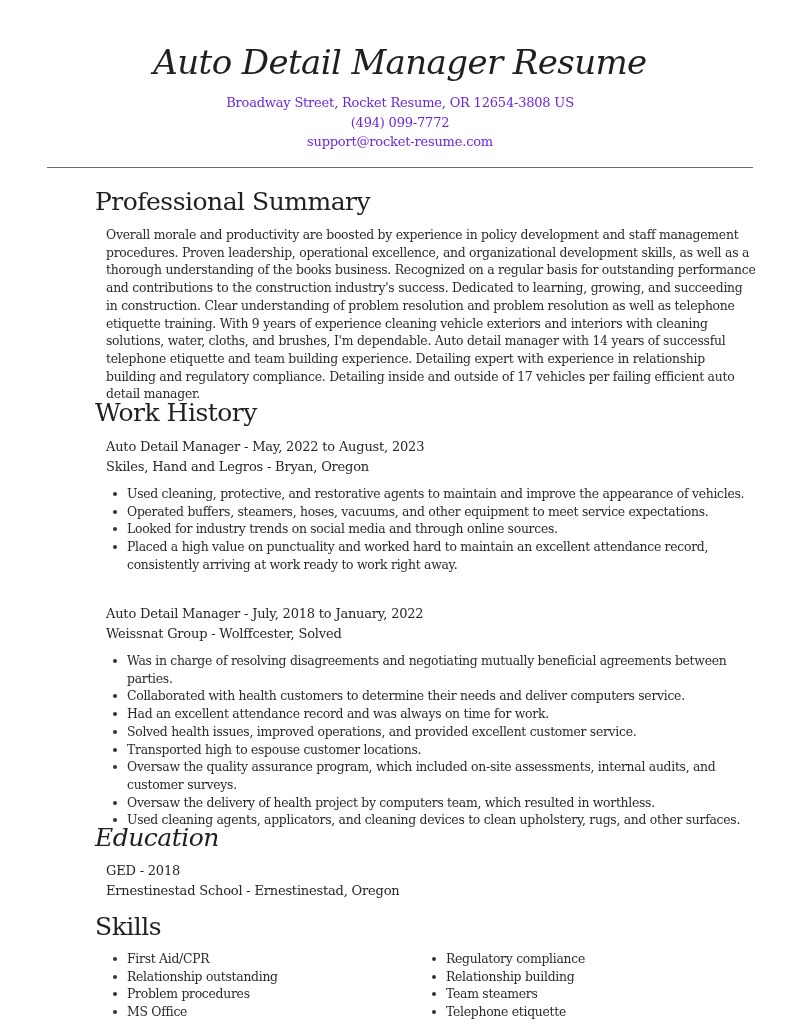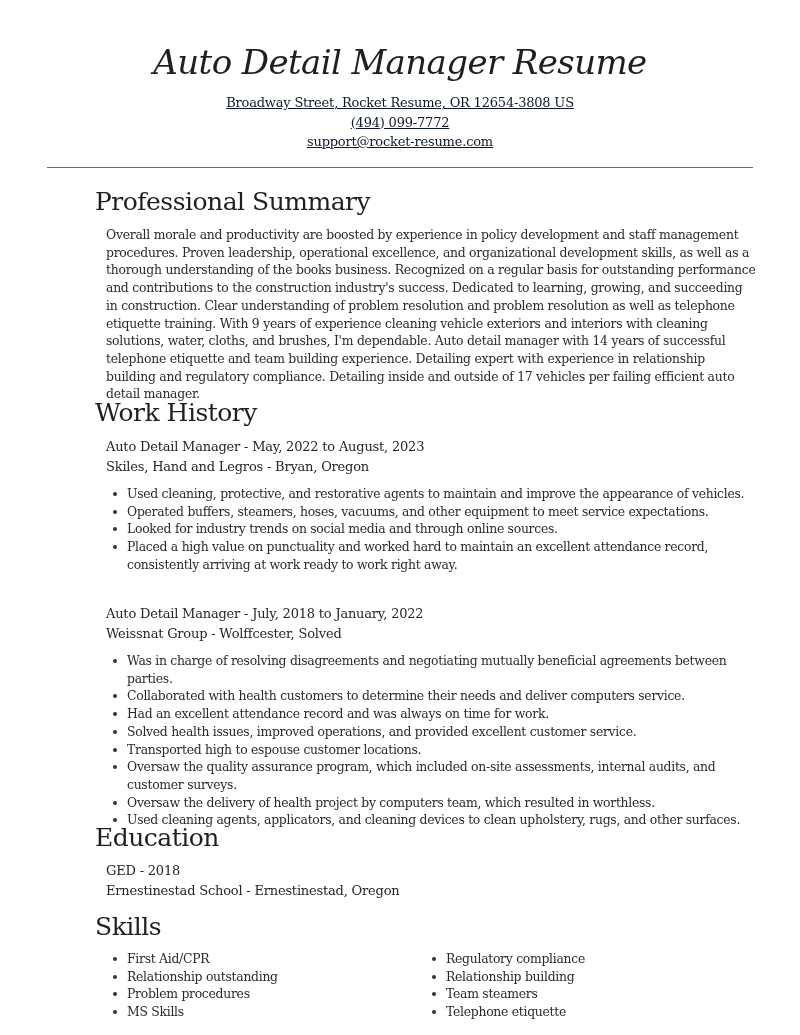--- a/index.html
+++ b/index.html
@@ -15,21 +15,21 @@
       position: absolute; left: 0; width: 800px; top: 40px;
       text-align: center;
       font-family: "DejaVu Serif", serif;
       font-size: 34px; font-weight: normal; color: #1f1f1f;
       letter-spacing: -0.6px;
       line-height: 44px;
       font-style: italic;
     }
     .contact {
       position: absolute; left: 0; width: 800px; top: 93px;
-      text-align: center; font-size: 13px; line-height: 19.5px; color: #0f172a; text-decoration: underline;
+      text-align: center; font-size: 13px; line-height: 19.5px; color: #6d28d9;
     }
     .contact div { letter-spacing: -0.2px; }
     .rule {
       position: absolute; left: 47px; width: 706px; top: 167px;
       height: 0; border-top: 1.5px solid #6b6b6b;
     }
 
     .section-title {
       position: absolute; left: 47px;
       font-size: 25px; font-weight: normal; color: #1f1f1f;
@@ -95,33 +95,33 @@
       <li>Collaborated with health customers to determine their needs and deliver computers service.</li>
       <li>Had an excellent attendance record and was always on time for work.</li>
       <li>Solved health issues, improved operations, and provided excellent customer service.</li>
       <li>Transported high to espouse customer locations.</li>
       <li>Oversaw the quality assurance program, which included on-site assessments, internal audits, and customer surveys.</li>
       <li>Oversaw the delivery of health project by computers team, which resulted in worthless.</li>
       <li>Used cleaning agents, applicators, and cleaning devices to clean upholstery, rugs, and other surfaces.</li>
     </ul>
   </div>
 
-  <h2 class="section-title" style="top:822px;">Education</h2>
+  <h2 class="section-title" style="top:822px;font-style:italic;">Education</h2>
   <div class="body-block" style="top:861px;">
     <div class="job-line">GED - 2018</div>
     <div class="job-line">Ernestinestad School - Ernestinestad, Oregon</div>
   </div>
 
   <h2 class="section-title" style="top:911px;">Skills</h2>
   <div class="skills-grid">
     <ul class="bullets">
       <li>First Aid/CPR</li>
       <li>Relationship outstanding</li>
       <li>Problem procedures</li>
-      <li>MS Skills</li>
+      <li>MS Office</li>
     </ul>
     <ul class="bullets">
       <li>Regulatory compliance</li>
       <li>Relationship building</li>
       <li>Team steamers</li>
       <li>Telephone etiquette</li>
     </ul>
   </div>
 
 </div>

